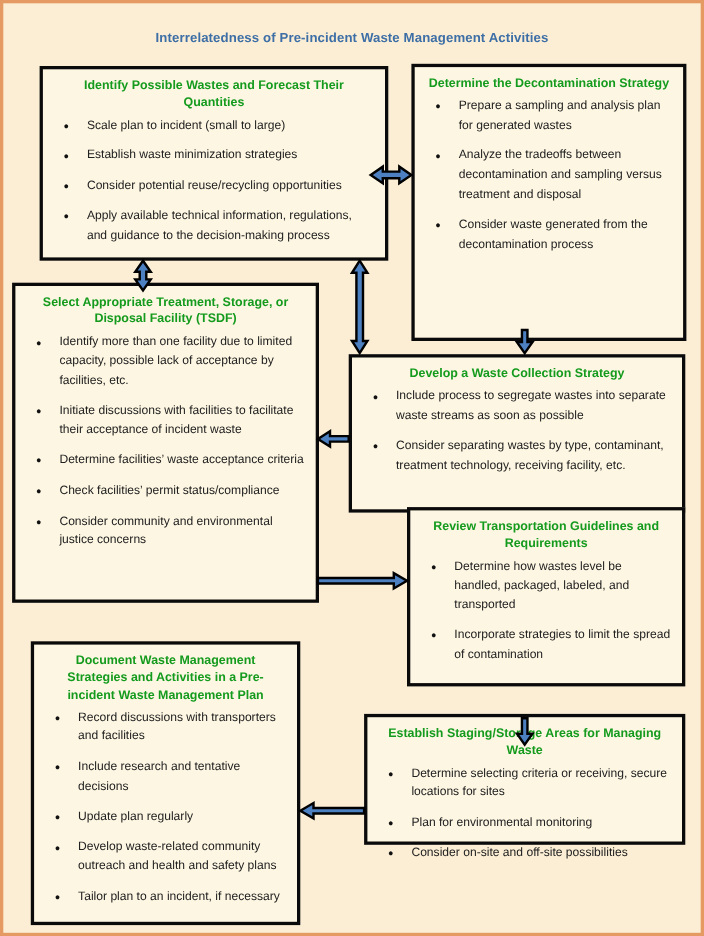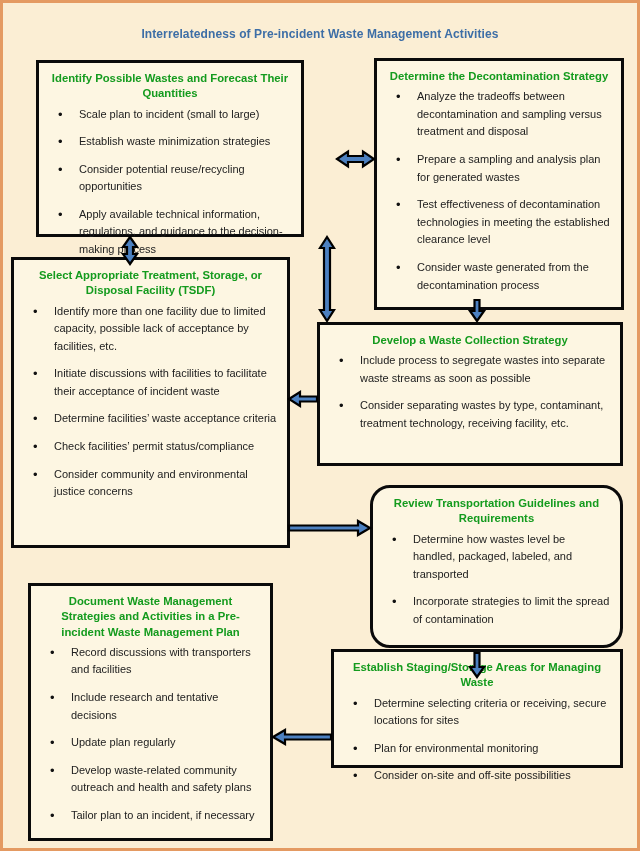--- a/index.html
+++ b/index.html
@@ -35,36 +35,35 @@
   svg.overlay{position:absolute; left:0; top:0; pointer-events:none;}
   .arrow-shape{stroke:#000; stroke-width:2.2; stroke-linejoin:miter;}
 </style>
 </head>
 <body>
 
 <div class="canvas">
 
   <div class="page-title">Interrelatedness of Pre-incident Waste Management Activities</div>
 
-  <div class="box" style="left:33px; top:57px; width:268px; height:177px;">
+  <div class="box" style="left:33px; top:57px; width:317px; height:177px;">
     <h2>Identify Possible Wastes and Forecast Their Quantities</h2>
     <ul>
       <li>Scale plan to incident (small to large)</li>
       <li>Establish waste minimization strategies</li>
       <li>Consider potential reuse/recycling opportunities</li>
       <li>Apply available technical information, regulations, and guidance to the decision-making process</li>
     </ul>
   </div>
 
   <div class="box" style="left:371px; top:55px; width:250px; height:252px;">
     <h2>Determine the Decontamination Strategy</h2>
     <ul>
+      <li>Prepare a sampling and analysis plan for generated wastes</li>
       <li>Analyze the tradeoffs between decontamination and sampling versus treatment and disposal</li>
-      <li>Prepare a sampling and analysis plan for generated wastes</li>
-      <li>Test effectiveness of decontamination technologies in meeting the established clearance level</li>
       <li>Consider waste generated from the decontamination process</li>
     </ul>
   </div>
 
   <div class="box" style="left:8px; top:254px; width:279px; height:291px;">
     <h2>Select Appropriate Treatment, Storage, or Disposal Facility (TSDF)</h2>
     <ul>
       <li>Identify more than one facility due to limited capacity, possible lack of acceptance by facilities, etc.</li>
       <li>Initiate discussions with facilities to facilitate their acceptance of incident waste</li>
       <li>Determine facilities’ waste acceptance criteria</li>
@@ -74,21 +73,21 @@
   </div>
 
   <div class="box" style="left:314px; top:319px; width:306px; height:144px;">
     <h2>Develop a Waste Collection Strategy</h2>
     <ul>
       <li>Include process to segregate wastes into separate waste streams as soon as possible</li>
       <li>Consider separating wastes by type, contaminant, treatment technology, receiving facility, etc.</li>
     </ul>
   </div>
 
-  <div class="box" style="left:367px; top:482px; width:253px; height:163px;border-radius:20px;">
+  <div class="box" style="left:367px; top:458px; width:253px; height:163px;">
     <h2>Review Transportation Guidelines and Requirements</h2>
     <ul>
       <li>Determine how wastes level be handled, packaged, labeled, and transported</li>
       <li>Incorporate strategies to limit the spread of contamination</li>
     </ul>
   </div>
 
   <div class="box" style="left:328px; top:646px; width:292px; height:119px;">
     <h2>Establish Staging/Storage Areas for Managing Waste</h2>
     <ul>

